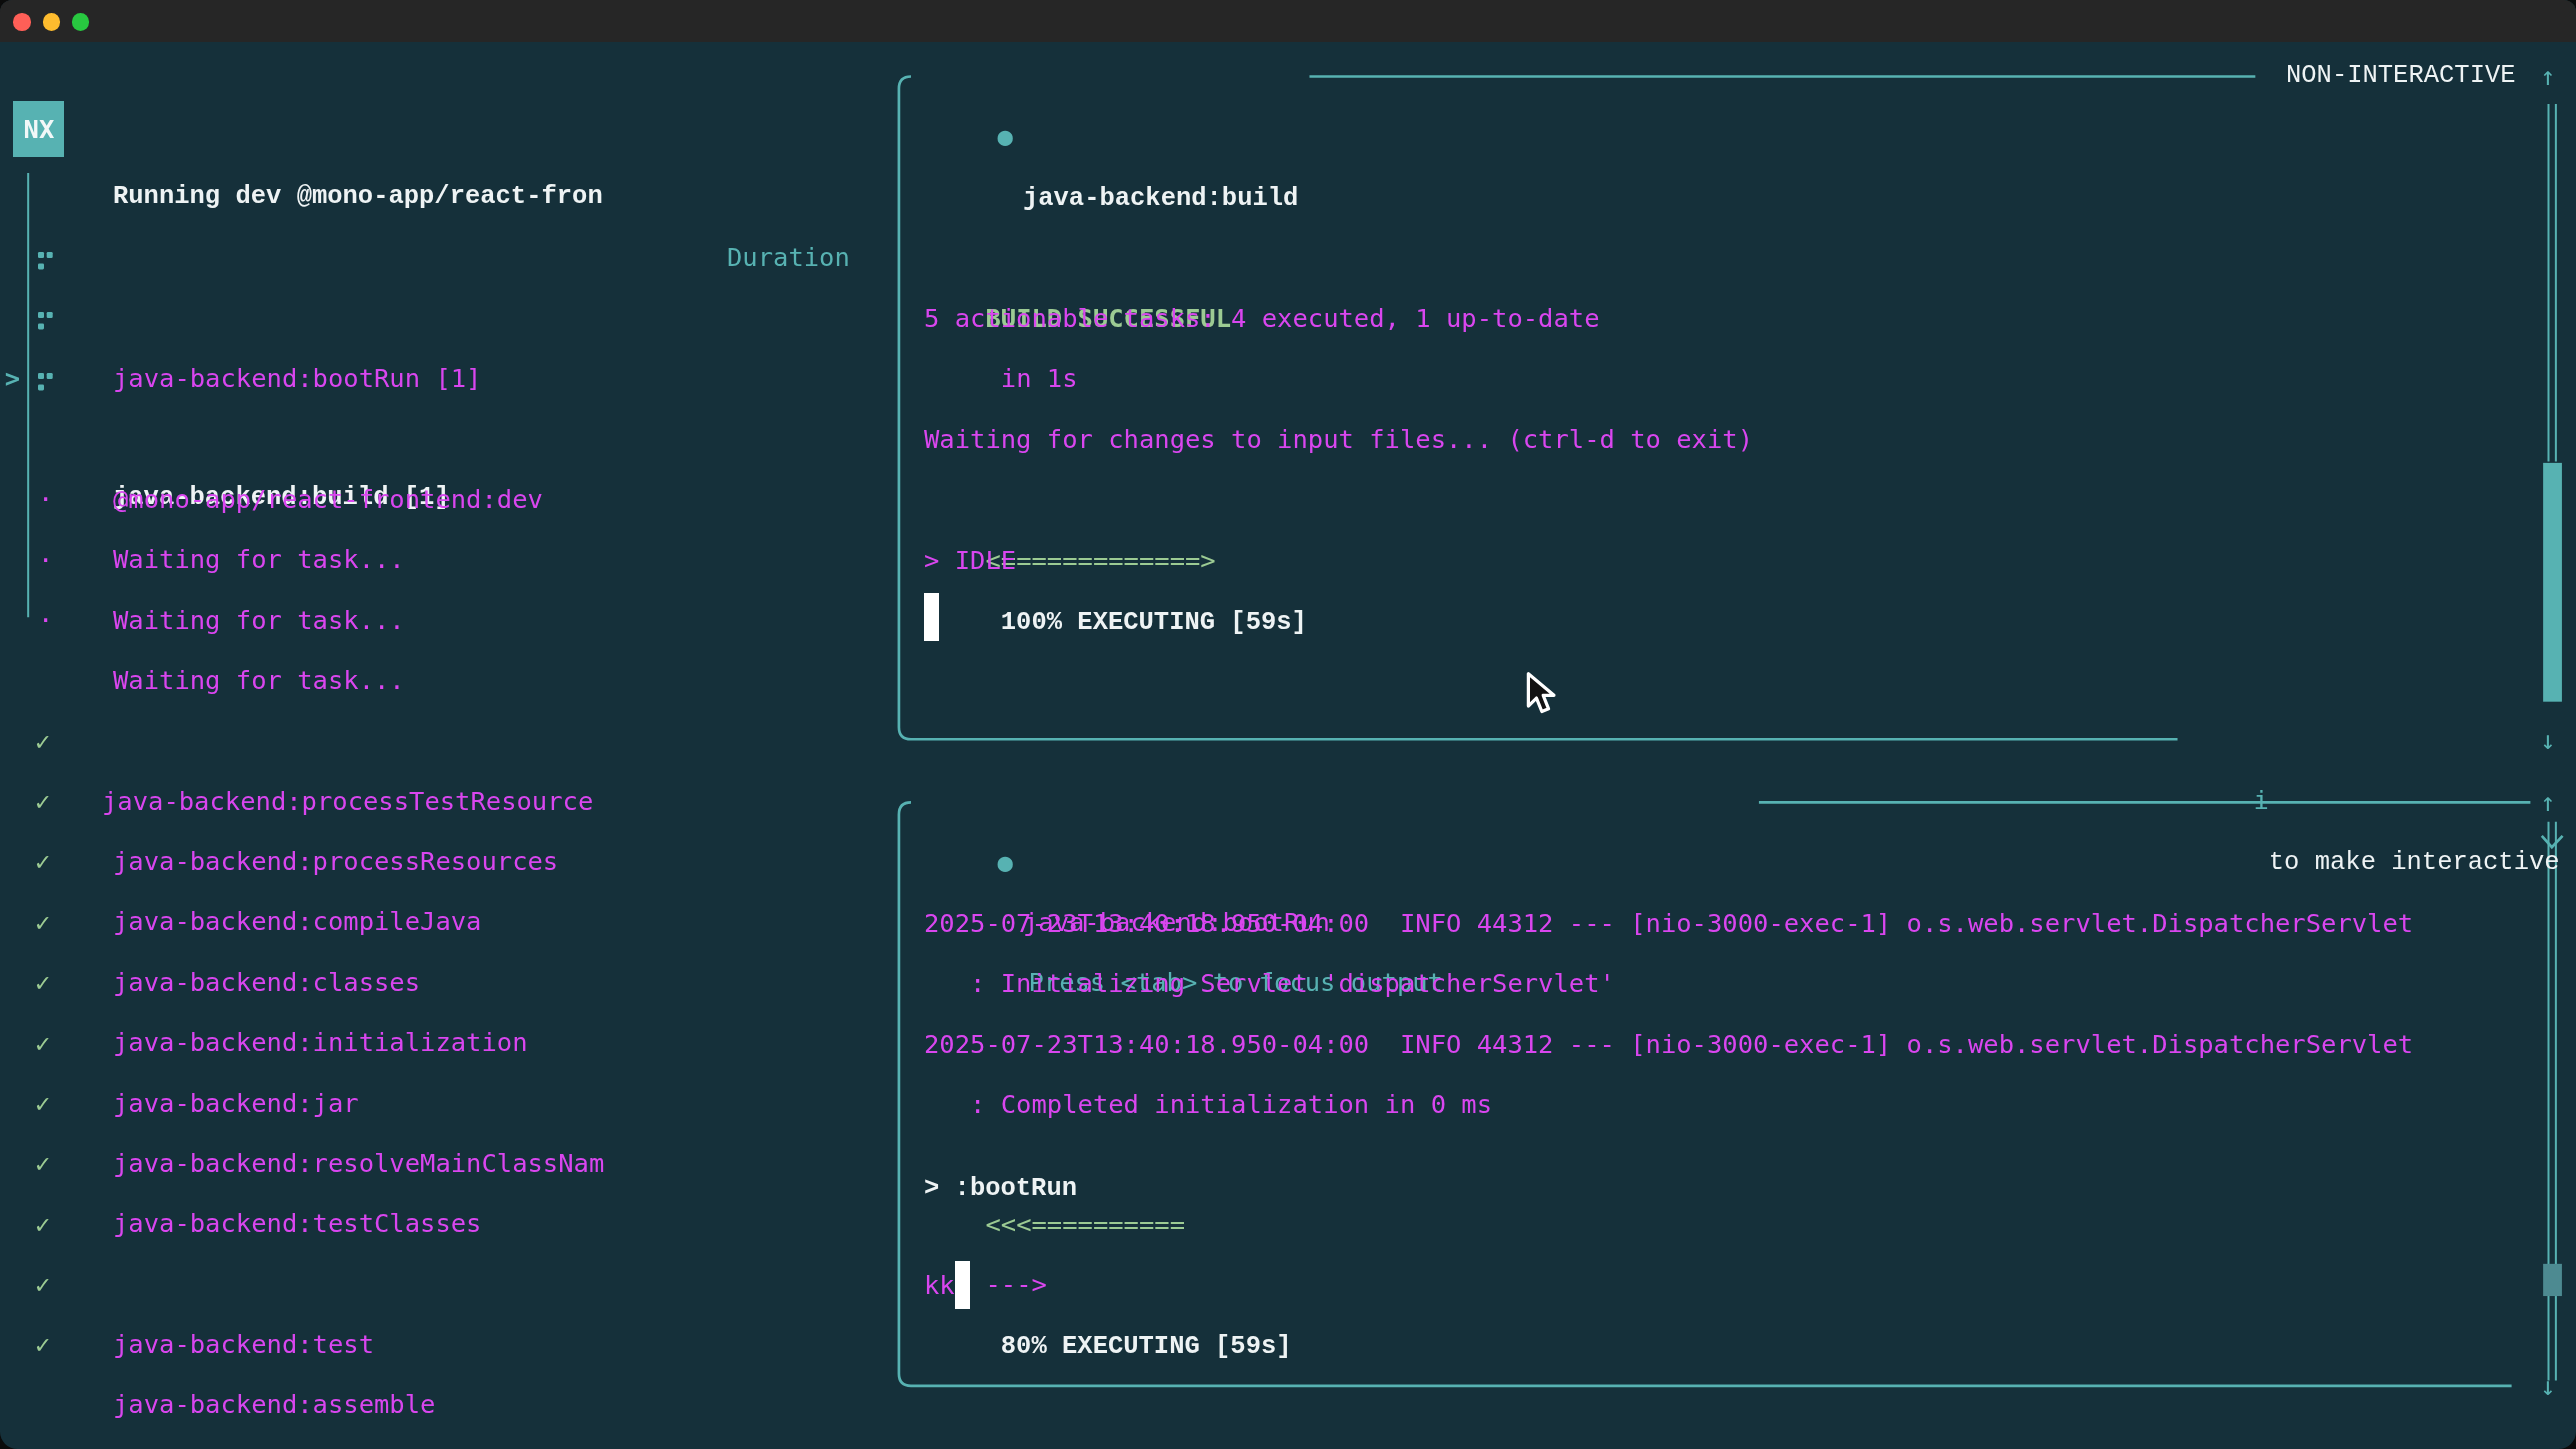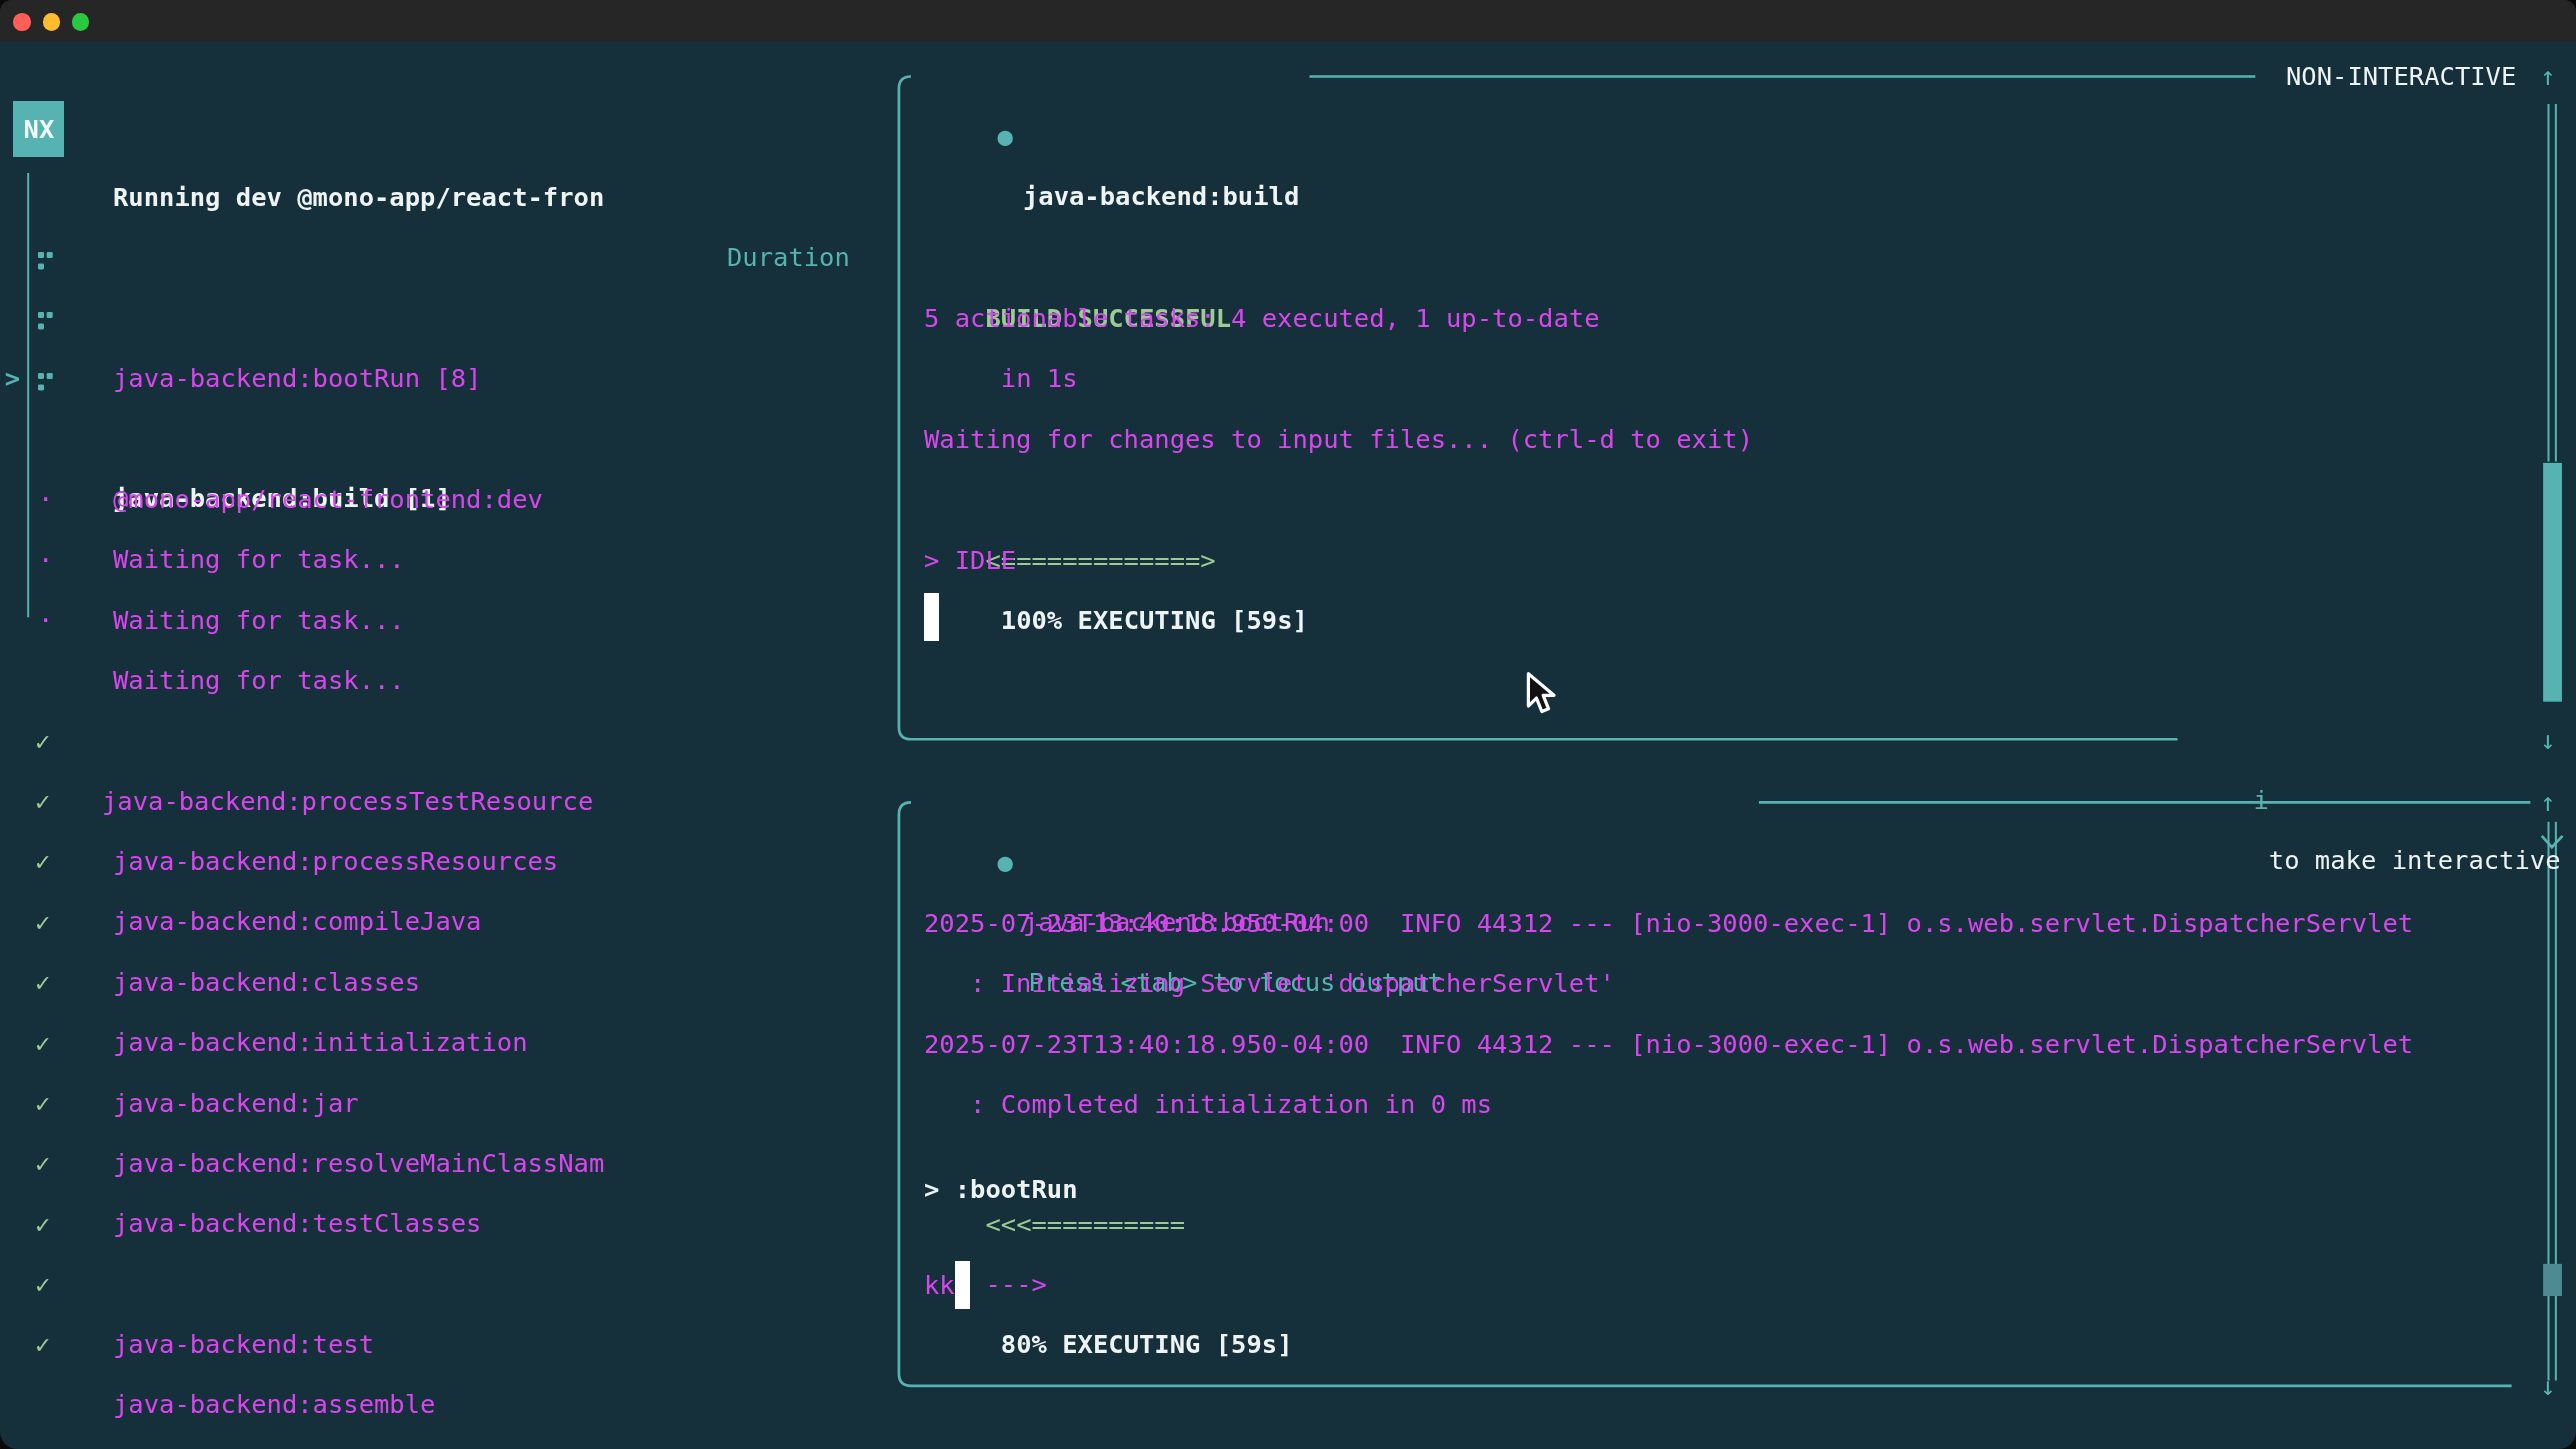--- a/index.html
+++ b/index.html
@@ -7,21 +7,21 @@
           overflow:hidden;background:#15303a;font-family:"DejaVu Sans Mono","DejaVu Sans",monospace;
           font-size:25.5px;color:#c6cfd5;}
   .titlebar{position:absolute;left:0;top:0;width:100%;height:42px;background:#262626;z-index:5;}
   .light{position:absolute;top:13.4px;width:17.4px;height:17.4px;border-radius:50%;}
   .svg-layer{position:absolute;left:0;top:0;z-index:1;pointer-events:none;}
   .row{position:absolute;height:60px;line-height:60px;white-space:pre;z-index:2;}
   .trow{position:absolute;left:0;width:879px;height:60px;line-height:60px;white-space:pre;z-index:2;}
   .in{position:absolute;white-space:pre;}
   .teal{color:#57b2b2;}
   .green{color:#9ccb93;}
-  .bright{color:#eef3f4;}
+  .bright{color:#eef3f4;font-family:Liberation Mono, monospace;}
   .bold{font-weight:700;}
   .dim{color:#d946ef;}
   .nx-logo{position:absolute;left:13.4px;top:101px;width:51px;height:56px;background:#57b2b2;
            color:#f2f8f8;font-weight:700;display:flex;align-items:center;justify-content:center;z-index:2;}
   .spinner{position:absolute;width:6px;height:6px;border-radius:1.3px;background:#57b2b2;
            box-shadow:8.7px 0 0 #57b2b2, 0 11.4px 0 #57b2b2;z-index:2;}
   .cursor{position:absolute;width:14.8px;height:48px;background:#ffffff;z-index:3;}
   .arrow{z-index:2;}
   .mouse{position:absolute;z-index:10;}
 </style>
@@ -62,21 +62,21 @@
       <span>NX</span>
     </div>
 
   <div class="trow" style="top:107px;">
     <span class="in bold bright" style="left:113px;">Running dev @mono-app/react-fron</span>
     <span class="in teal" style="left:727px;">Duration</span>
   </div>
 
   <div class="trow" style="top:228px;">
     <span class="spinner" style="left:38px;top:24px;"></span>
-    <span class="in dim" style="left:113px;">java-backend:bootRun [8]</span>
+    <span class="in dim" style="left:113px;">java-backend:bootRun [1]</span>
     
   </div>
   <div class="trow" style="top:288px;">
     <span class="in teal bold" style="left:4.7px;">&gt;</span>
     <span class="spinner" style="left:38px;top:24px;"></span>
     <span class="in bold bright" style="left:113px;">java-backend:build [1]</span>
     
   </div>
   <div class="trow" style="top:349px;">
     <span class="spinner" style="left:38px;top:24px;"></span>

